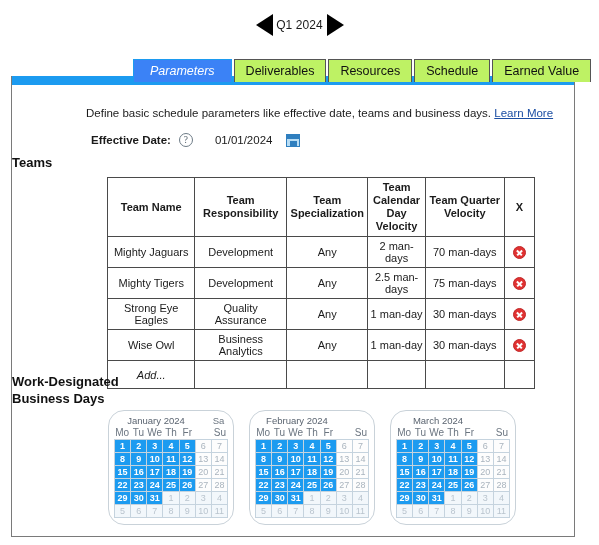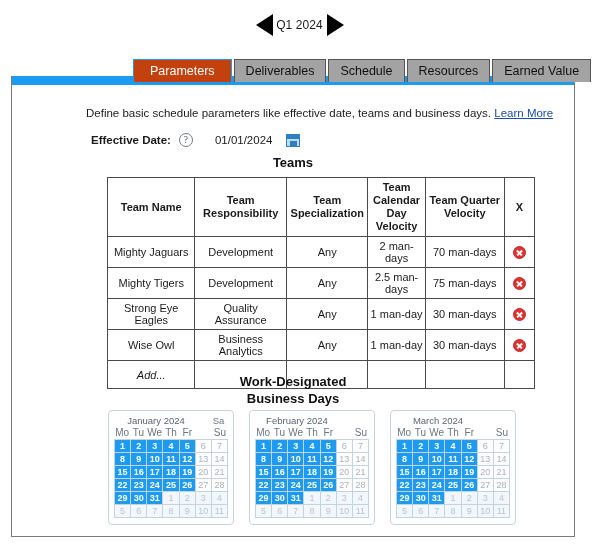--- a/index.html
+++ b/index.html
@@ -46,37 +46,38 @@
   
   .tabstrip {
     position: absolute;
     left: 133px; top: 59px;
     display: flex;
     align-items: flex-end;
     z-index: 4;
   }
   .tab {
     border: 1px solid #555;
-    background: #a3a3a3;
+    background: #bef264;
     color: #111;
     font-size: 12.5px;
     padding: 4px 11px 5px 11px;
     margin-right: 2px;
     line-height: 14px;
     white-space: nowrap;
     cursor: pointer;
     border-bottom: none;
     height: 23px;
   }
   .tab.active {
-    background: #c2410c;
+    background: #3b82f6;
     color: #ffffff;
     border-color: #1c9bf0;
     padding-left: 16px;
     padding-right: 16px;
+    font-style: italic;
   }
 
   
   .panel {
     position: absolute;
     left: 11px; top: 76px;
     width: 564px; height: 461px;
     background: #ffffff;
     border: 1px solid #7a7a7a;
     border-top: none;
@@ -156,21 +157,20 @@
     position: absolute;
     left: 3px; top: 6px;
     width: 7px; height: 5px;
     background: #2f7fbf;
   }
 
   
   .section-title {
     position: absolute;
     width: 100%;
-    text-align: center;
     font-size: 13px;
     font-weight: bold;
     color: #111;
   }
   #teams-title { top: 70px; }
   #bizdays-title {
     top: 288px;
     line-height: 17px;
   }
 
@@ -233,21 +233,21 @@
   .cal-row {
     position: absolute;
     left: 96px; top: 325px;
     display: flex;
     gap: 15px;
   }
   .cal-card {
     width: 126px;
     background: #ffffff;
     border: 1px solid #c9d2d9;
-    border-radius: 4px;
+    border-radius: 16px;
     padding: 4px 5px 6px 5px;
   }
   .cal-title {
     font-size: 9.5px;
     color: #5a6470;
     text-align: center;
     height: 12px;
     line-height: 12px;
     position: relative;
     padding-right: 30px;
@@ -305,22 +305,22 @@
 
 <div class="quarter-nav">
   <div class="nav-arrow prev"></div>
   <div class="quarter-label">Q1 2024</div>
   <div class="nav-arrow next"></div>
 </div>
 
 <div class="tabstrip" id="tabstrip">
     <div class="tab active">Parameters</div>
     <div class="tab">Deliverables</div>
+    <div class="tab">Resources</div>
     <div class="tab">Schedule</div>
-    <div class="tab">Resources</div>
     <div class="tab">Earned Value</div>
   </div>
 
 <div class="panel">
   <div class="panel-topbar"></div>
   <div class="panel-body">
 
     <div class="intro">
       <span>Define basic schedule parameters like effective date, teams and business days.</span>
       <a href="#">Learn More</a>

